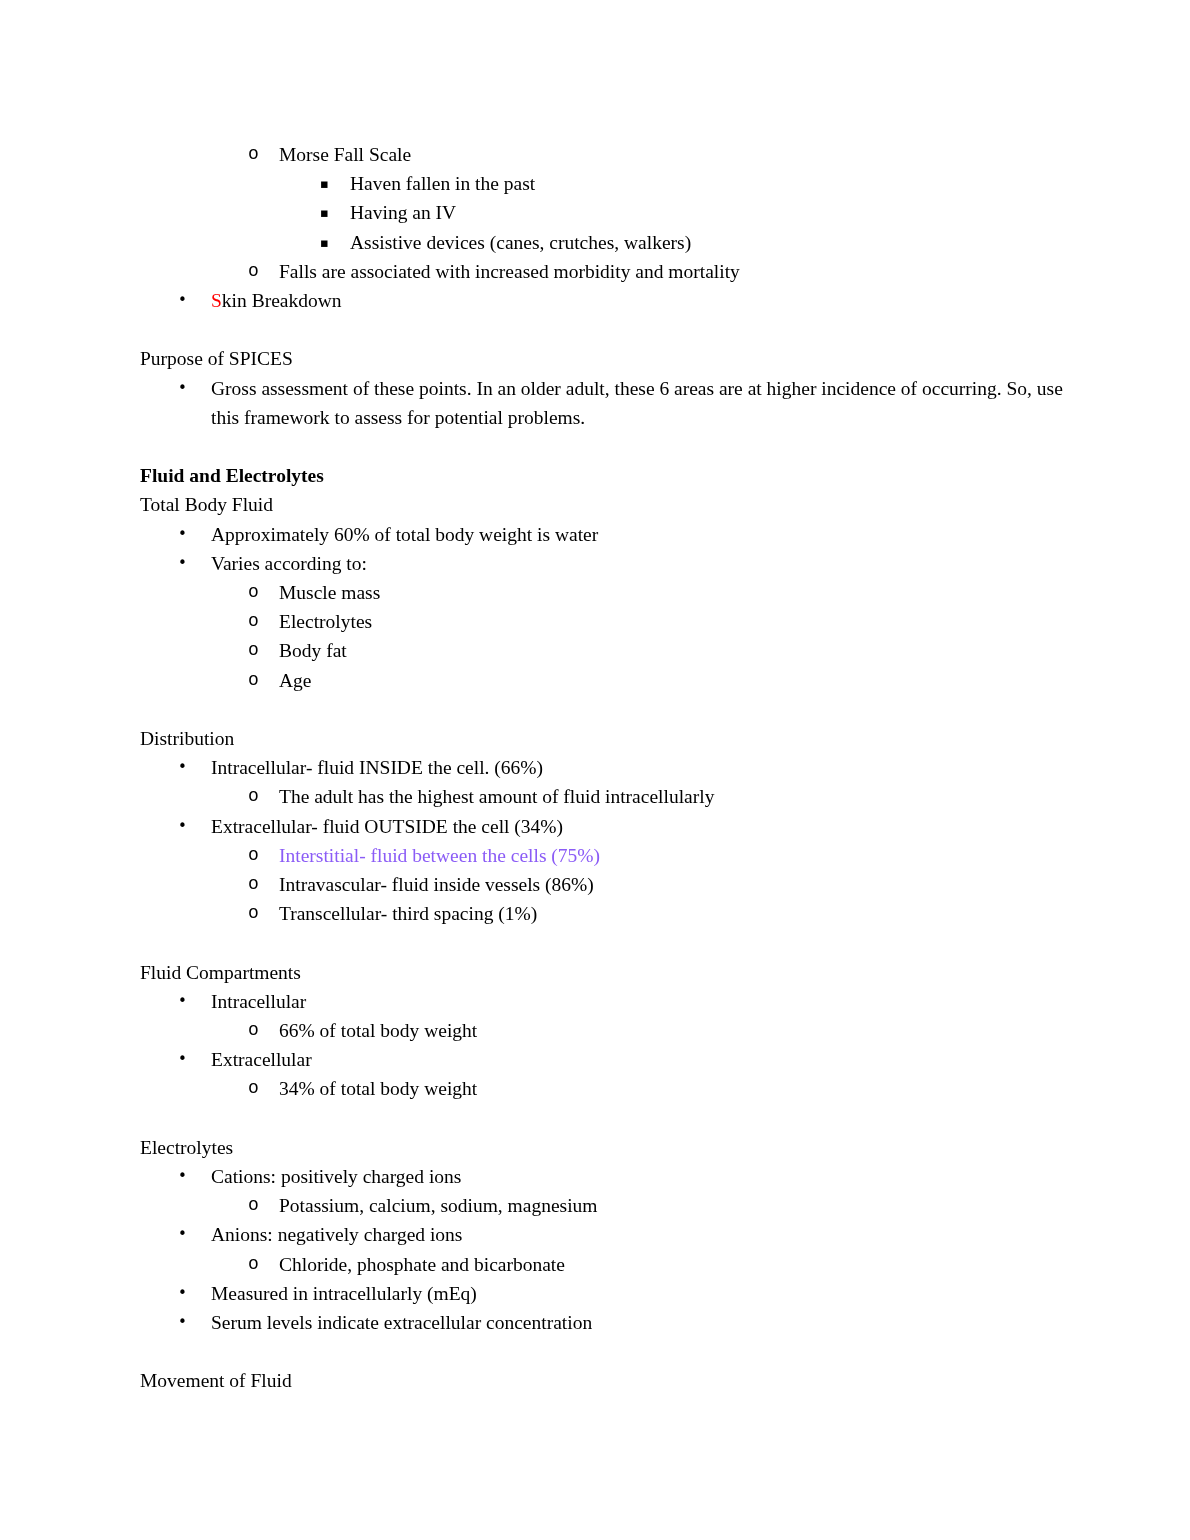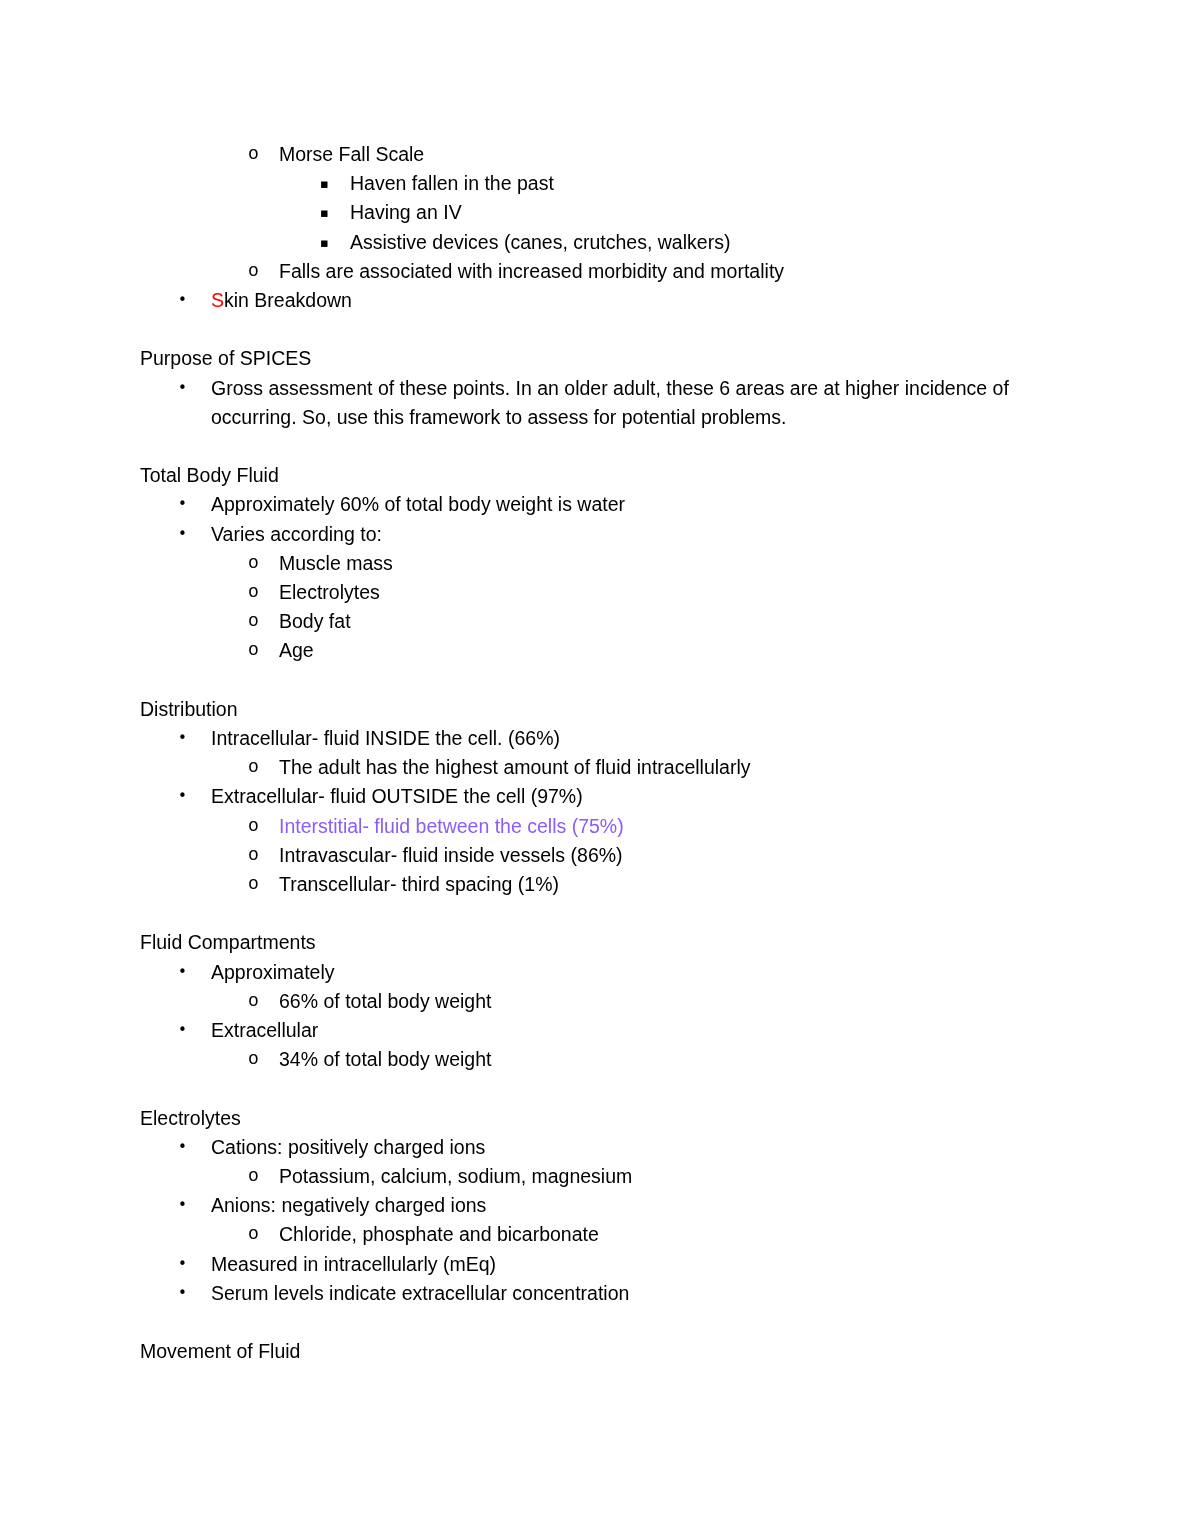--- a/index.html
+++ b/index.html
@@ -86,20 +86,21 @@
     font-size: 13px;
     line-height: 29.2px;
   }
 
   .marker {
     user-select: none;
   }
 
   .txt {
     display: inline;
+    font-family: Liberation Serif, serif;
   }
 
   
   .blank {
     height: 29.2px;
   }
 
   .red  { color: #FF0000; }
   .green{ color: #8b5cf6; }
 </style>
@@ -111,38 +112,39 @@
       <div class="line lvl2"><span class="marker">o</span><span class="txt">Morse Fall Scale</span></div>
       <div class="line lvl3"><span class="marker">▪</span><span class="txt">Haven fallen in the past</span></div>
       <div class="line lvl3"><span class="marker">▪</span><span class="txt">Having an IV</span></div>
       <div class="line lvl3"><span class="marker">▪</span><span class="txt">Assistive devices (canes, crutches, walkers)</span></div>
       <div class="line lvl2"><span class="marker">o</span><span class="txt">Falls are associated with increased morbidity and mortality</span></div>
       <div class="line lvl1"><span class="marker">•</span><span class="txt"><span class="red">S</span><span>kin Breakdown</span></span></div>
       <div class="blank"></div>
       <div class="line lvl0"><span class="txt">Purpose of SPICES</span></div>
       <div class="line lvl1"><span class="marker">•</span><span class="txt">Gross assessment of these points. In an older adult, these 6 areas are at higher incidence of occurring. So, use this framework to assess for potential problems.</span></div>
       <div class="blank"></div>
+      <div class="line lvl0 bold"><span class="txt">Fluid and Electrolytes</span></div>
       <div class="line lvl0"><span class="txt">Total Body Fluid</span></div>
       <div class="line lvl1"><span class="marker">•</span><span class="txt">Approximately 60% of total body weight is water</span></div>
       <div class="line lvl1"><span class="marker">•</span><span class="txt">Varies according to:</span></div>
       <div class="line lvl2"><span class="marker">o</span><span class="txt">Muscle mass</span></div>
       <div class="line lvl2"><span class="marker">o</span><span class="txt">Electrolytes</span></div>
       <div class="line lvl2"><span class="marker">o</span><span class="txt">Body fat</span></div>
       <div class="line lvl2"><span class="marker">o</span><span class="txt">Age</span></div>
       <div class="blank"></div>
       <div class="line lvl0"><span class="txt">Distribution</span></div>
       <div class="line lvl1"><span class="marker">•</span><span class="txt">Intracellular- fluid INSIDE the cell. (66%)</span></div>
       <div class="line lvl2"><span class="marker">o</span><span class="txt">The adult has the highest amount of fluid intracellularly</span></div>
-      <div class="line lvl1"><span class="marker">•</span><span class="txt">Extracellular- fluid OUTSIDE the cell (97%)</span></div>
+      <div class="line lvl1"><span class="marker">•</span><span class="txt">Extracellular- fluid OUTSIDE the cell (34%)</span></div>
       <div class="line lvl2"><span class="marker">o</span><span class="txt green">Interstitial- fluid between the cells (75%)</span></div>
       <div class="line lvl2"><span class="marker">o</span><span class="txt">Intravascular- fluid inside vessels (86%)</span></div>
       <div class="line lvl2"><span class="marker">o</span><span class="txt">Transcellular- third spacing (1%)</span></div>
       <div class="blank"></div>
       <div class="line lvl0"><span class="txt">Fluid Compartments</span></div>
-      <div class="line lvl1"><span class="marker">•</span><span class="txt">Approximately</span></div>
+      <div class="line lvl1"><span class="marker">•</span><span class="txt">Intracellular</span></div>
       <div class="line lvl2"><span class="marker">o</span><span class="txt">66% of total body weight</span></div>
       <div class="line lvl1"><span class="marker">•</span><span class="txt">Extracellular</span></div>
       <div class="line lvl2"><span class="marker">o</span><span class="txt">34% of total body weight</span></div>
       <div class="blank"></div>
       <div class="line lvl0"><span class="txt">Electrolytes</span></div>
       <div class="line lvl1"><span class="marker">•</span><span class="txt">Cations: positively charged ions</span></div>
       <div class="line lvl2"><span class="marker">o</span><span class="txt">Potassium, calcium, sodium, magnesium</span></div>
       <div class="line lvl1"><span class="marker">•</span><span class="txt">Anions: negatively charged ions</span></div>
       <div class="line lvl2"><span class="marker">o</span><span class="txt">Chloride, phosphate and bicarbonate</span></div>
       <div class="line lvl1"><span class="marker">•</span><span class="txt">Measured in intracellularly (mEq)</span></div>

